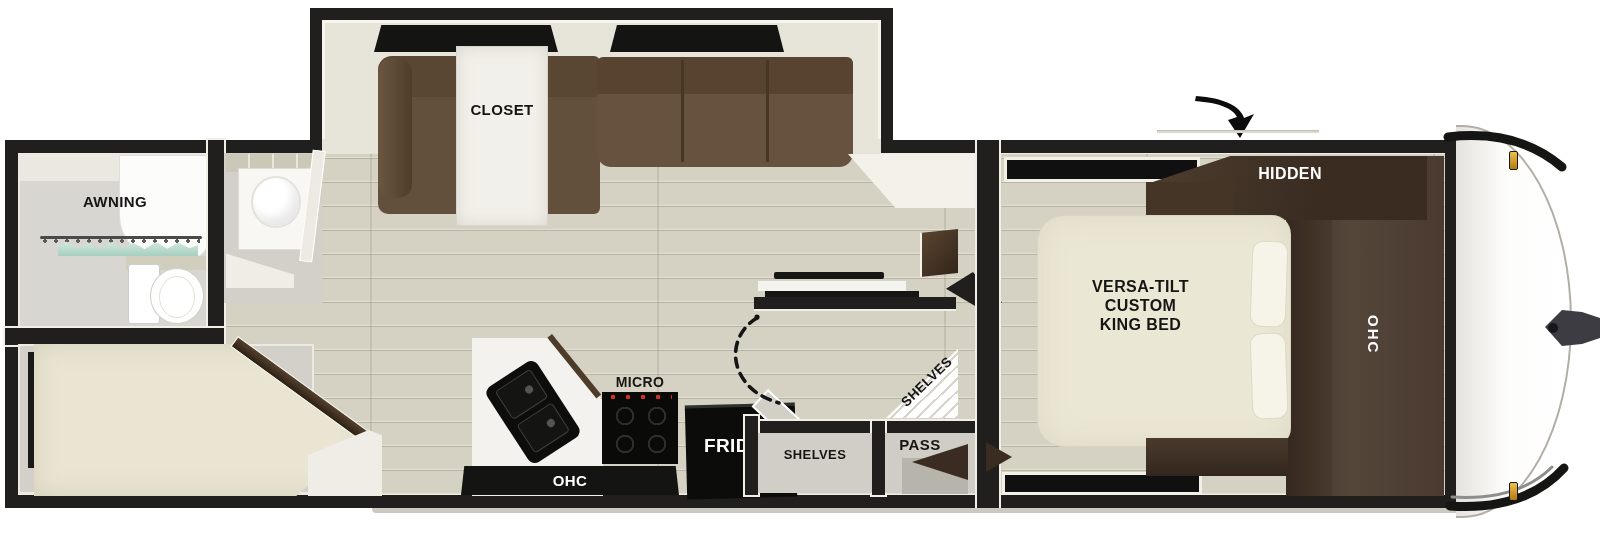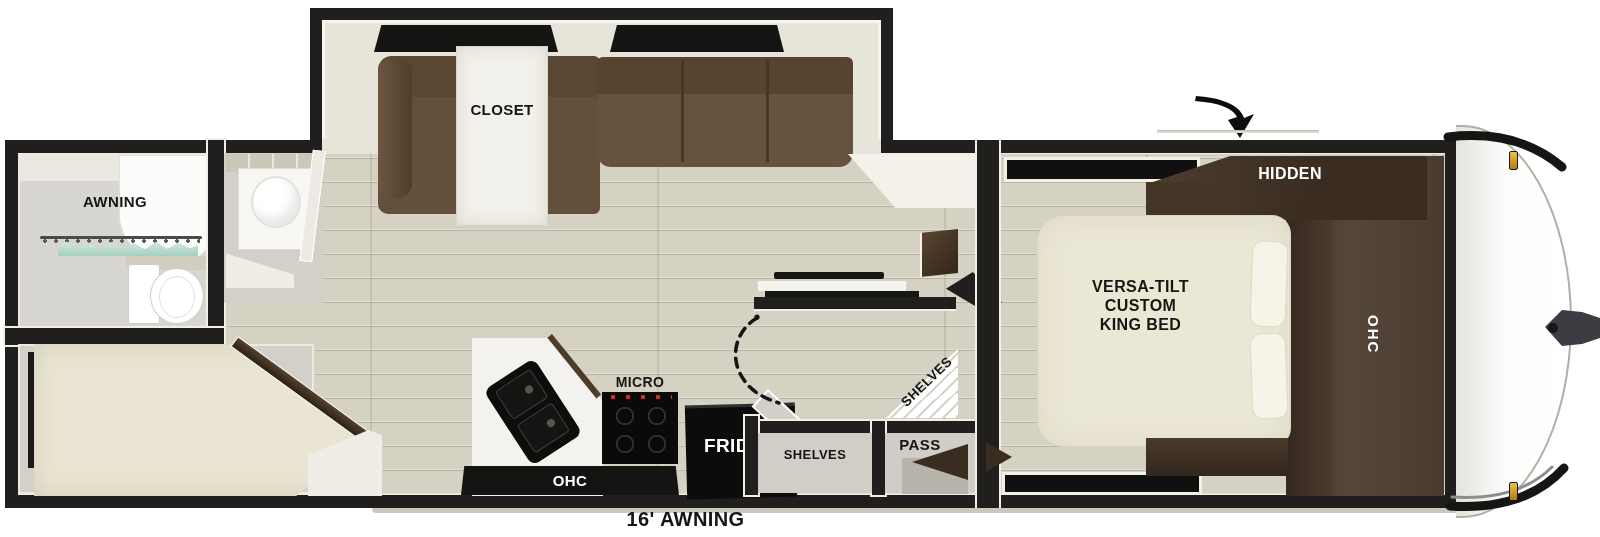--- a/index.html
+++ b/index.html
@@ -298,15 +298,14 @@
     <path d="M 105 222 L 122 205 L 142 207 L 160 213 L 160 233 L 142 239 L 122 241 Z" fill="#3c3c42"></path>
     <circle cx="113" cy="223" r="5" fill="#17171b"></circle>
   </svg>
   <div class="marker-light ml-t"></div>
   <div class="marker-light ml-b"></div>
 
   <svg class="arrow-svg" viewBox="0 0 70 48">
     <path d="M 6 4 C 34 6 50 14 54 26 L 64 22 L 50 46 L 38 28 L 47 25 C 42 16 30 11 5 9 Z" fill="#0c0c0c"></path>
   </svg>
   <div class="pass-line"></div>
-  <div class="lbl f20" style="left:558px;top:508px;width:255px;">16' AWNING</div>
 
 </div>
 
 </body></html>

